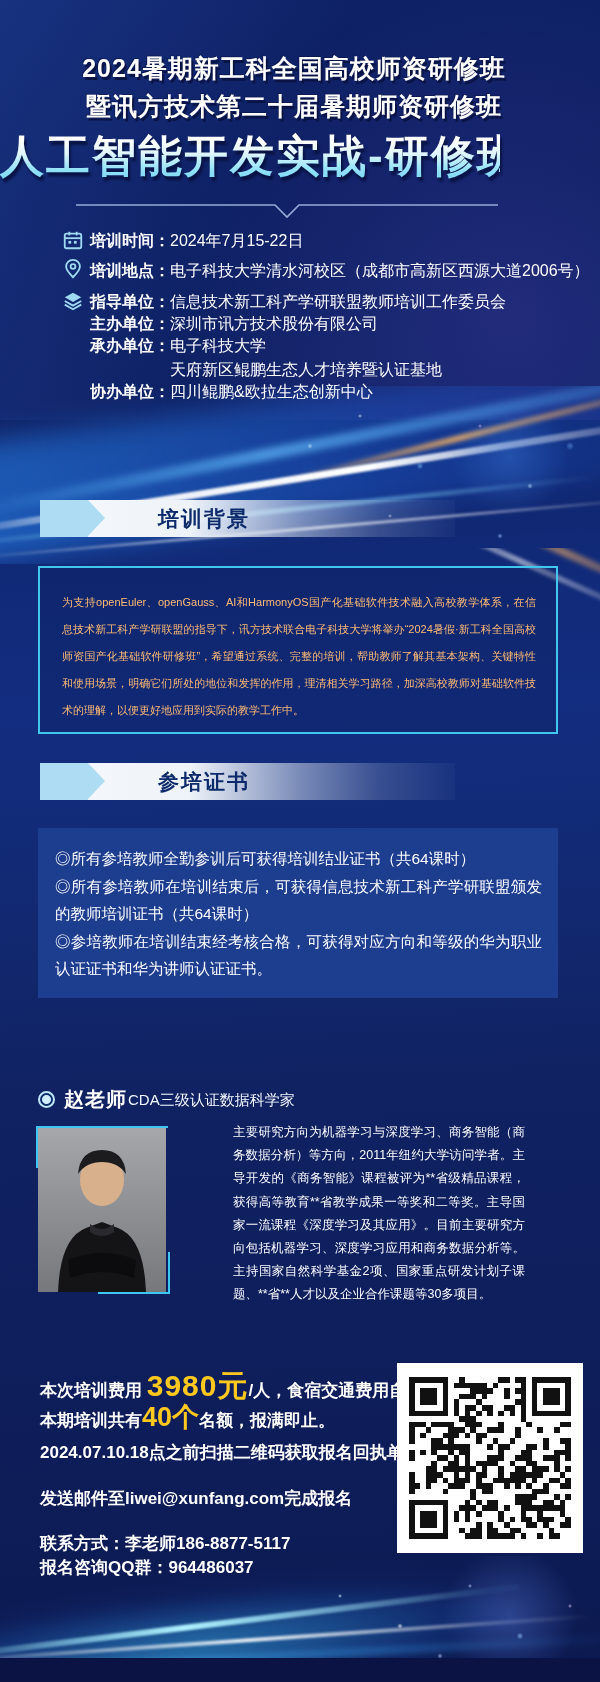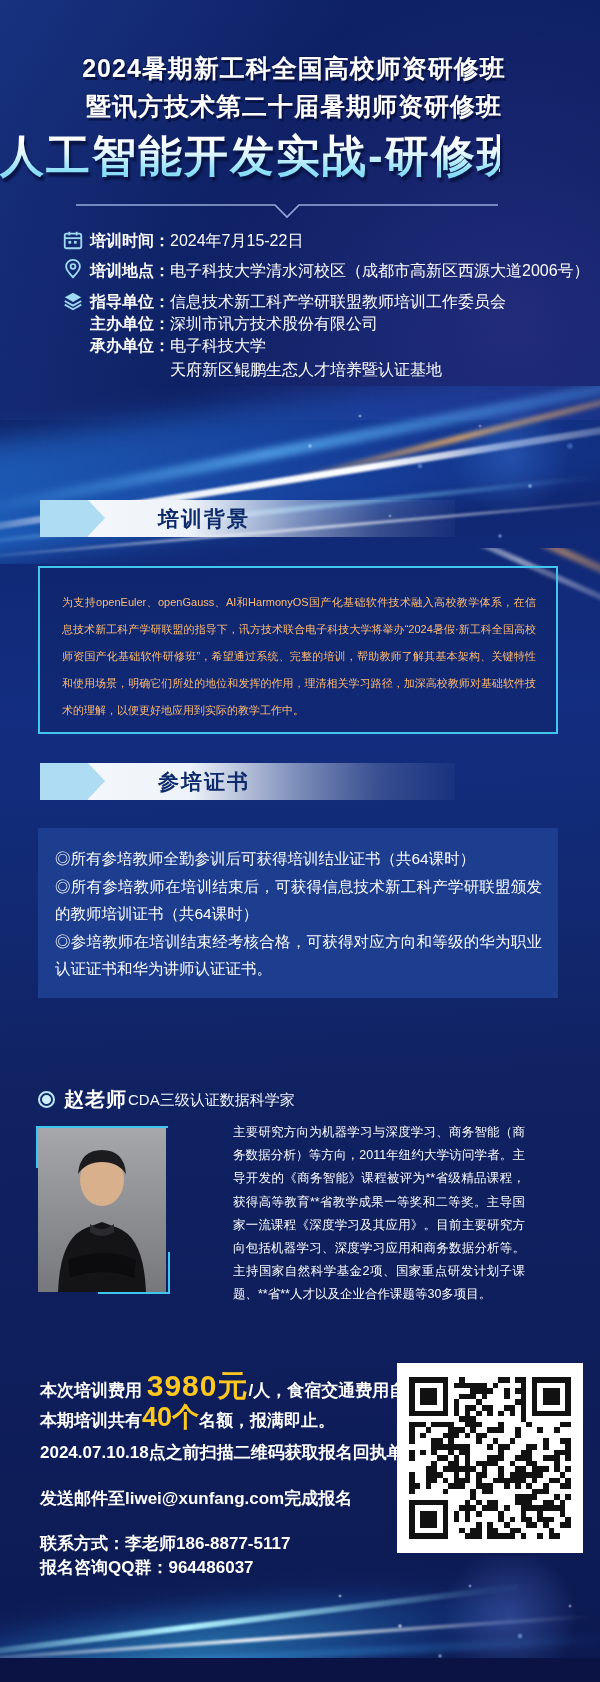--- a/index.html
+++ b/index.html
@@ -182,20 +182,23 @@
       <span class="ilabel">指导单位：</span><span class="ivalue">信息技术新工科产学研联盟教师培训工作委员会</span>
     </div>
     <div class="abs info-row nowrap" style="top:314px">
       <span class="ilabel">主办单位：</span><span class="ivalue">深圳市讯方技术股份有限公司</span>
     </div>
     <div class="abs info-row nowrap" style="top:336px">
       <span class="ilabel">承办单位：</span><span class="ivalue">电子科技大学</span>
     </div>
     <div class="abs info-row indent nowrap" style="top:360px">
       <span class="ivalue">天府新区鲲鹏生态人才培养暨认证基地</span>
+    </div>
+    <div class="abs info-row nowrap" style="top:382px">
+      <span class="ilabel">协办单位：</span><span class="ivalue">四川鲲鹏&amp;欧拉生态创新中心</span>
     </div>
 
     <div class="abs section-bar" style="top:500px">
       <span class="bar-title">培训背景</span>
     </div>
     <div class="abs para-box">
       <div class="body-text">为支持openEuler、openGauss、AI和HarmonyOS国产化基础软件技术融入高校教学体系，在信息技术新工科产学研联盟的指导下，讯方技术联合电子科技大学将举办“2024暑假·新工科全国高校师资国产化基础软件研修班”，希望通过系统、完整的培训，帮助教师了解其基本架构、关键特性和使用场景，明确它们所处的地位和发挥的作用，理清相关学习路径，加深高校教师对基础软件技术的理解，以便更好地应用到实际的教学工作中。</div>
     </div>
 
     <div class="abs section-bar" style="top:763px">

